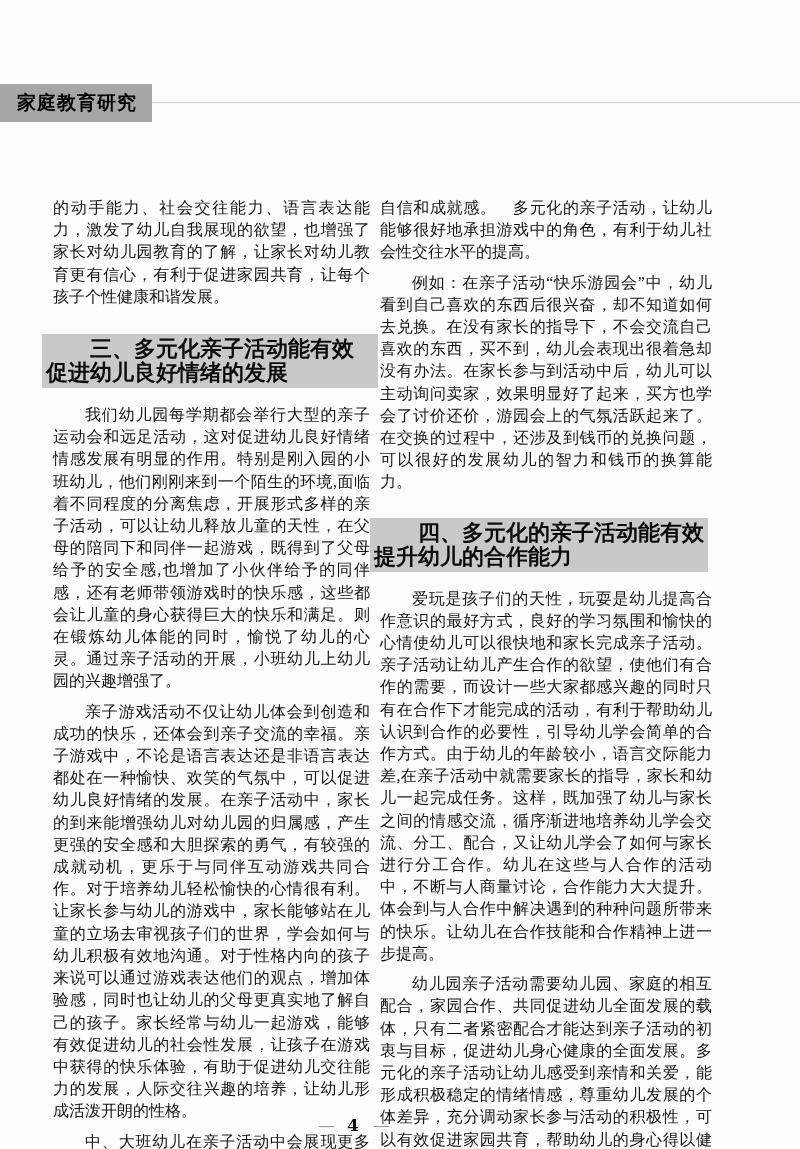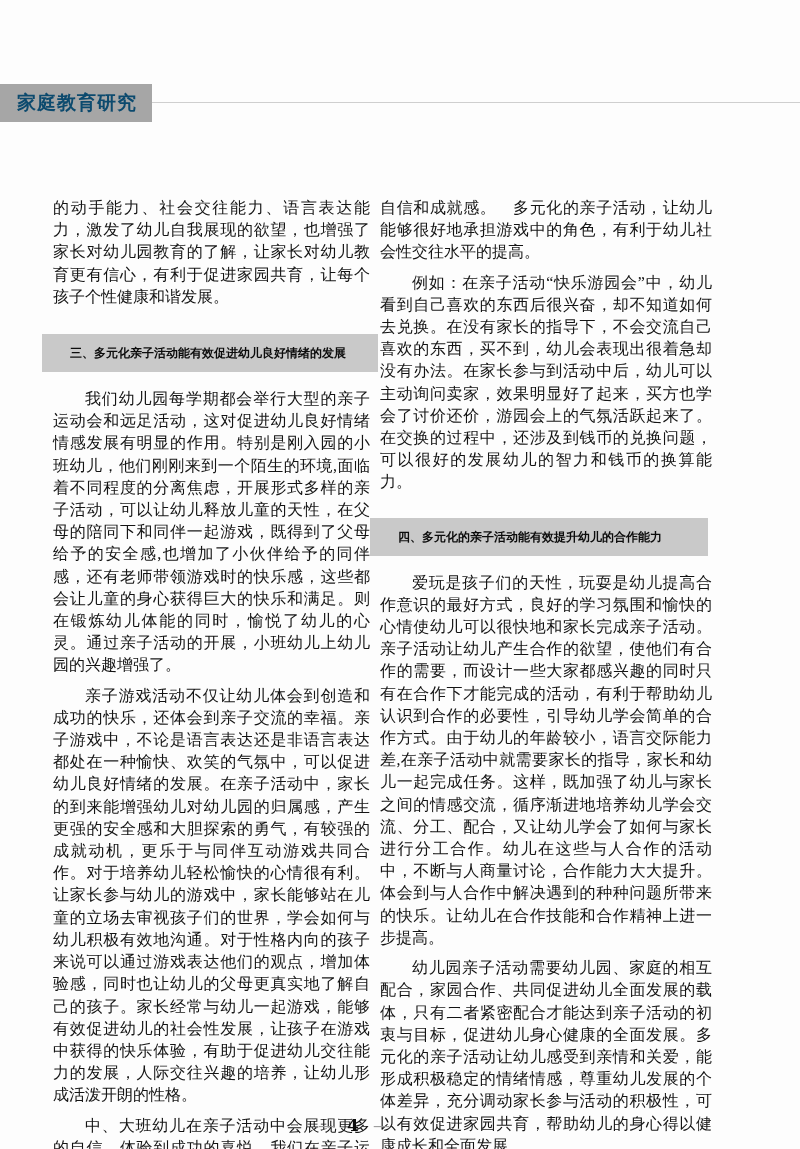--- a/index.html
+++ b/index.html
@@ -24,21 +24,21 @@
   .masthead{
     position:absolute;left:0;top:84px;
     width:152px;height:38px;
     background:var(--header-bg);
     box-sizing:border-box;
     display:flex;align-items:center;
     padding-left:17px;
     font-family:"Liberation Sans", sans-serif;
     font-weight:bold;font-size:19px;
     letter-spacing:1px;
-    color:#0c4a6e;
+    color:#000000;
   }
   .masthead-rule{
     position:absolute;left:152px;top:102px;right:0;height:1px;
     background:var(--rule);
   }
   
   .col{
     position:absolute;top:189px;
     font-size:16px;line-height:22.2px;
     text-align:justify;
@@ -46,21 +46,21 @@
   }
   .col-left{left:45px;width:333px;}
   .col-right{left:372px;width:348px;}
   .col p{margin:8px;}
   .col p.indent{text-indent:2em;}
   
   .section-heading{
     background:var(--heading-bg);
     font-family:"Liberation Sans", sans-serif;
     font-weight:bold;
-    font-size:12px;line-height:32px;
+    font-size:22px;line-height:24px;
     text-indent:2em;
     text-align:left;
     padding:3px 4px 3px 4px;
     box-sizing:border-box;
     margin:26px 0 16px -3px;
     color:#0c0c0c;
   }
   .heading-four{
     width:338px;
     margin-top:24px;

